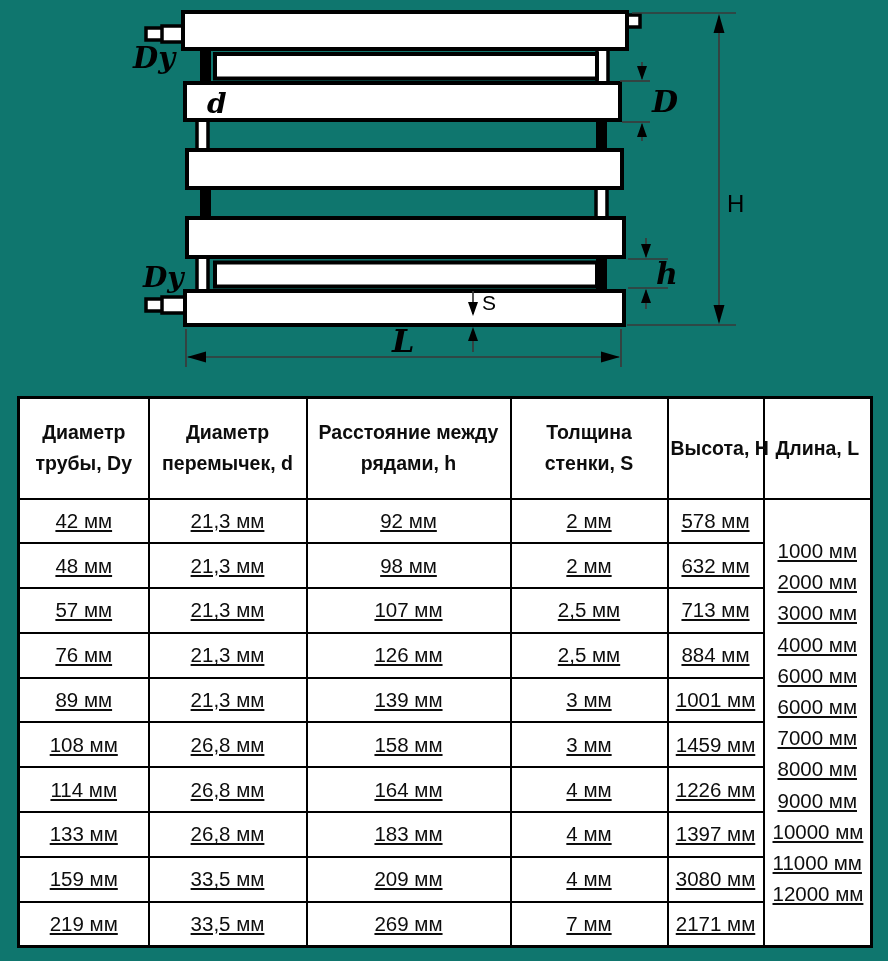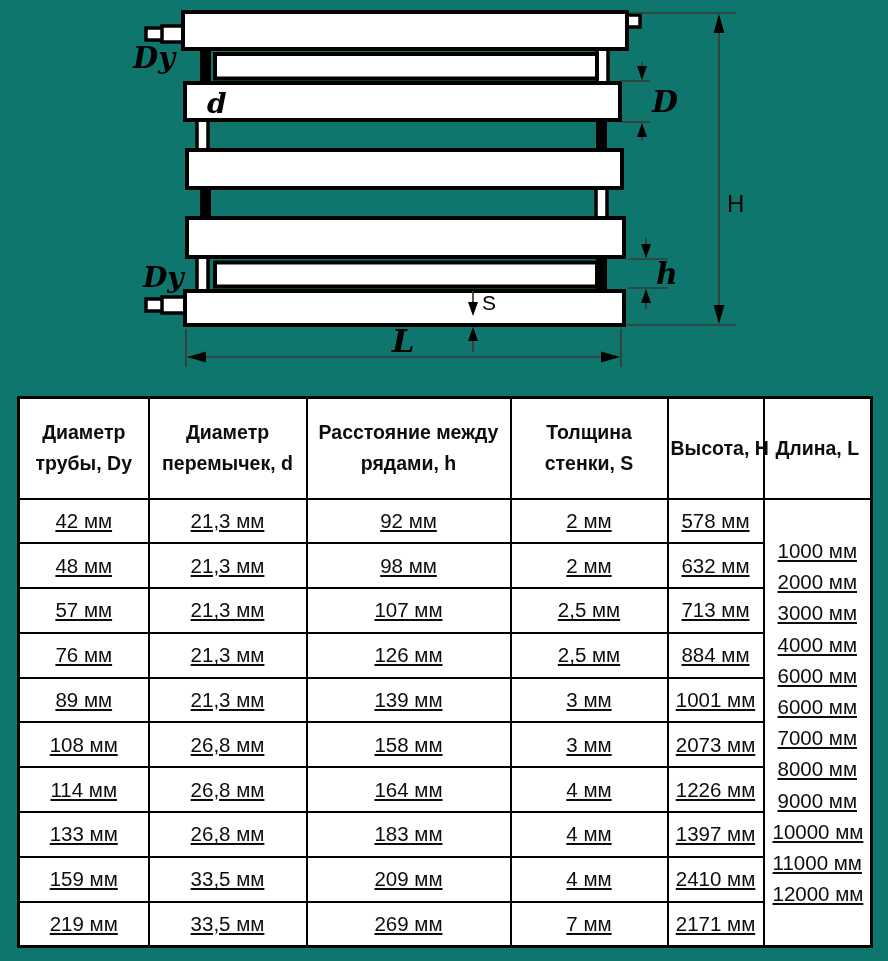--- a/index.html
+++ b/index.html
@@ -194,42 +194,42 @@
           <td>21,3 мм</td>
           <td>139 мм</td>
           <td>3 мм</td>
           <td>1001 мм</td>
         </tr>
         <tr>
           <td>108 мм</td>
           <td>26,8 мм</td>
           <td>158 мм</td>
           <td>3 мм</td>
-          <td>2073 мм</td>
+          <td>1459 мм</td>
         </tr>
         <tr>
           <td>114 мм</td>
           <td>26,8 мм</td>
           <td>164 мм</td>
           <td>4 мм</td>
           <td>1226 мм</td>
         </tr>
         <tr>
           <td>133 мм</td>
           <td>26,8 мм</td>
           <td>183 мм</td>
           <td>4 мм</td>
           <td>1397 мм</td>
         </tr>
         <tr>
           <td>159 мм</td>
           <td>33,5 мм</td>
           <td>209 мм</td>
           <td>4 мм</td>
-          <td>2410 мм</td>
+          <td>3080 мм</td>
         </tr>
         <tr>
           <td>219 мм</td>
           <td>33,5 мм</td>
           <td>269 мм</td>
           <td>7 мм</td>
           <td>2171 мм</td>
         </tr>
       </tbody>
   </table>

